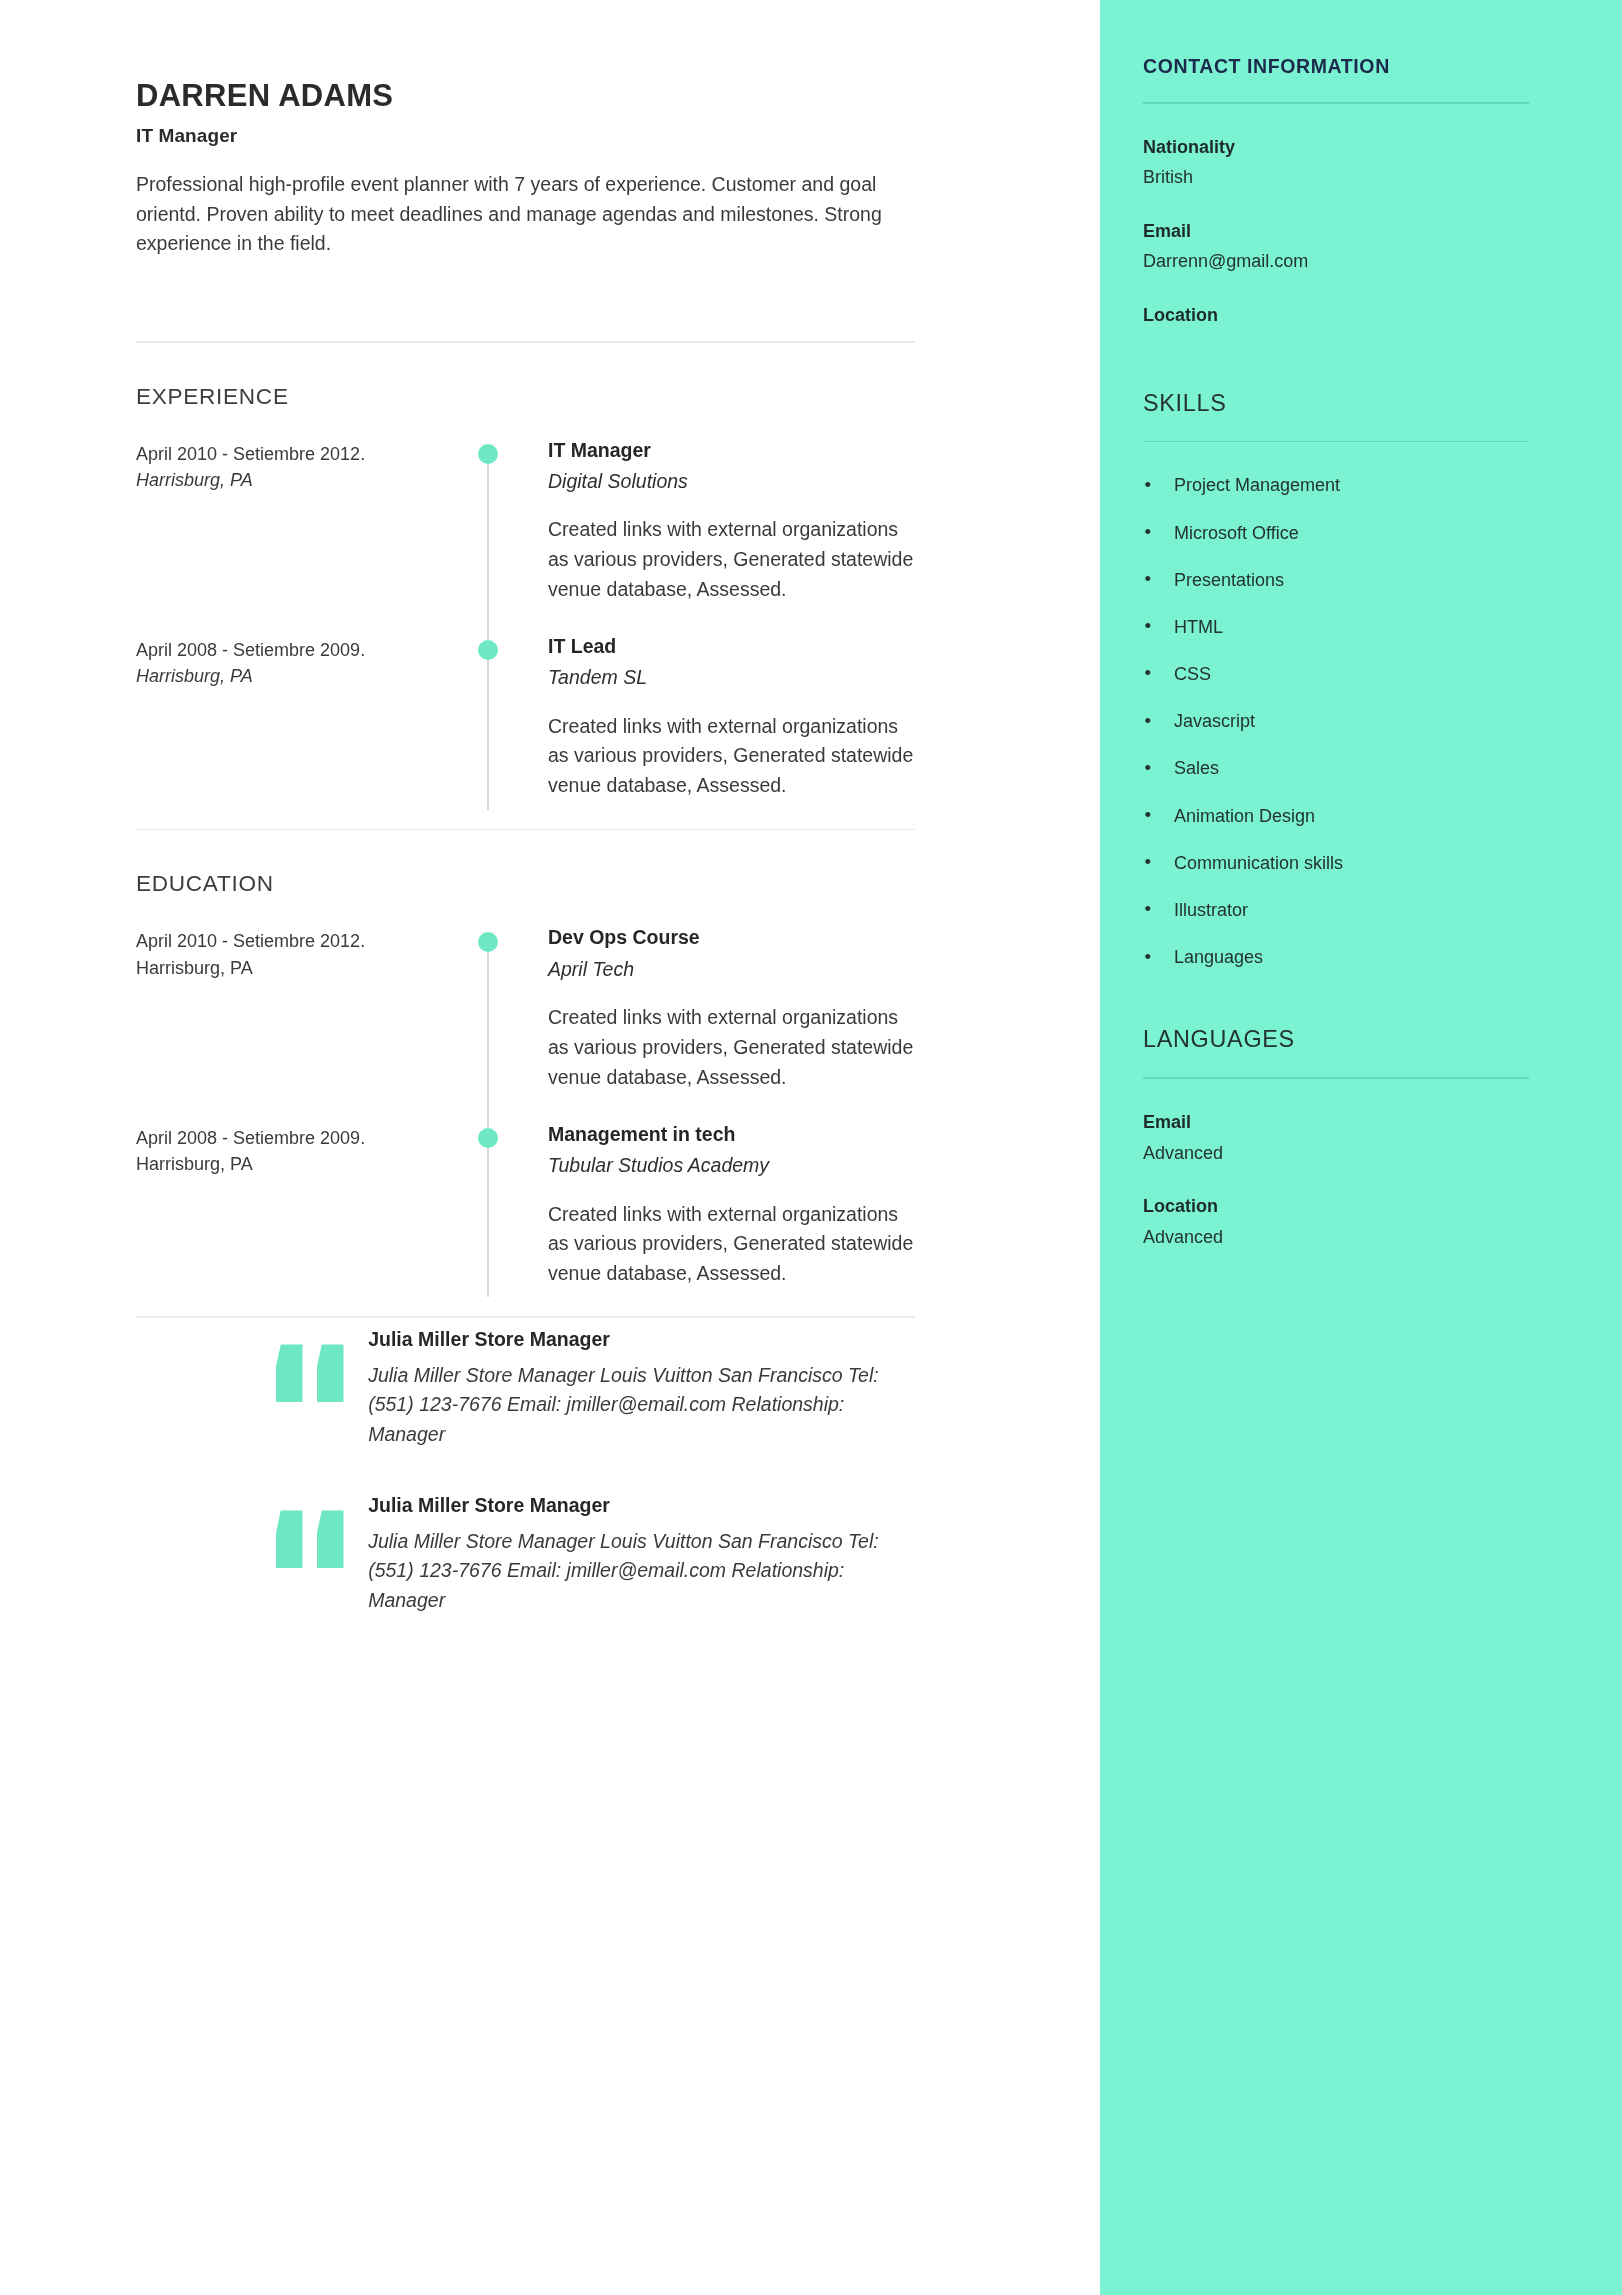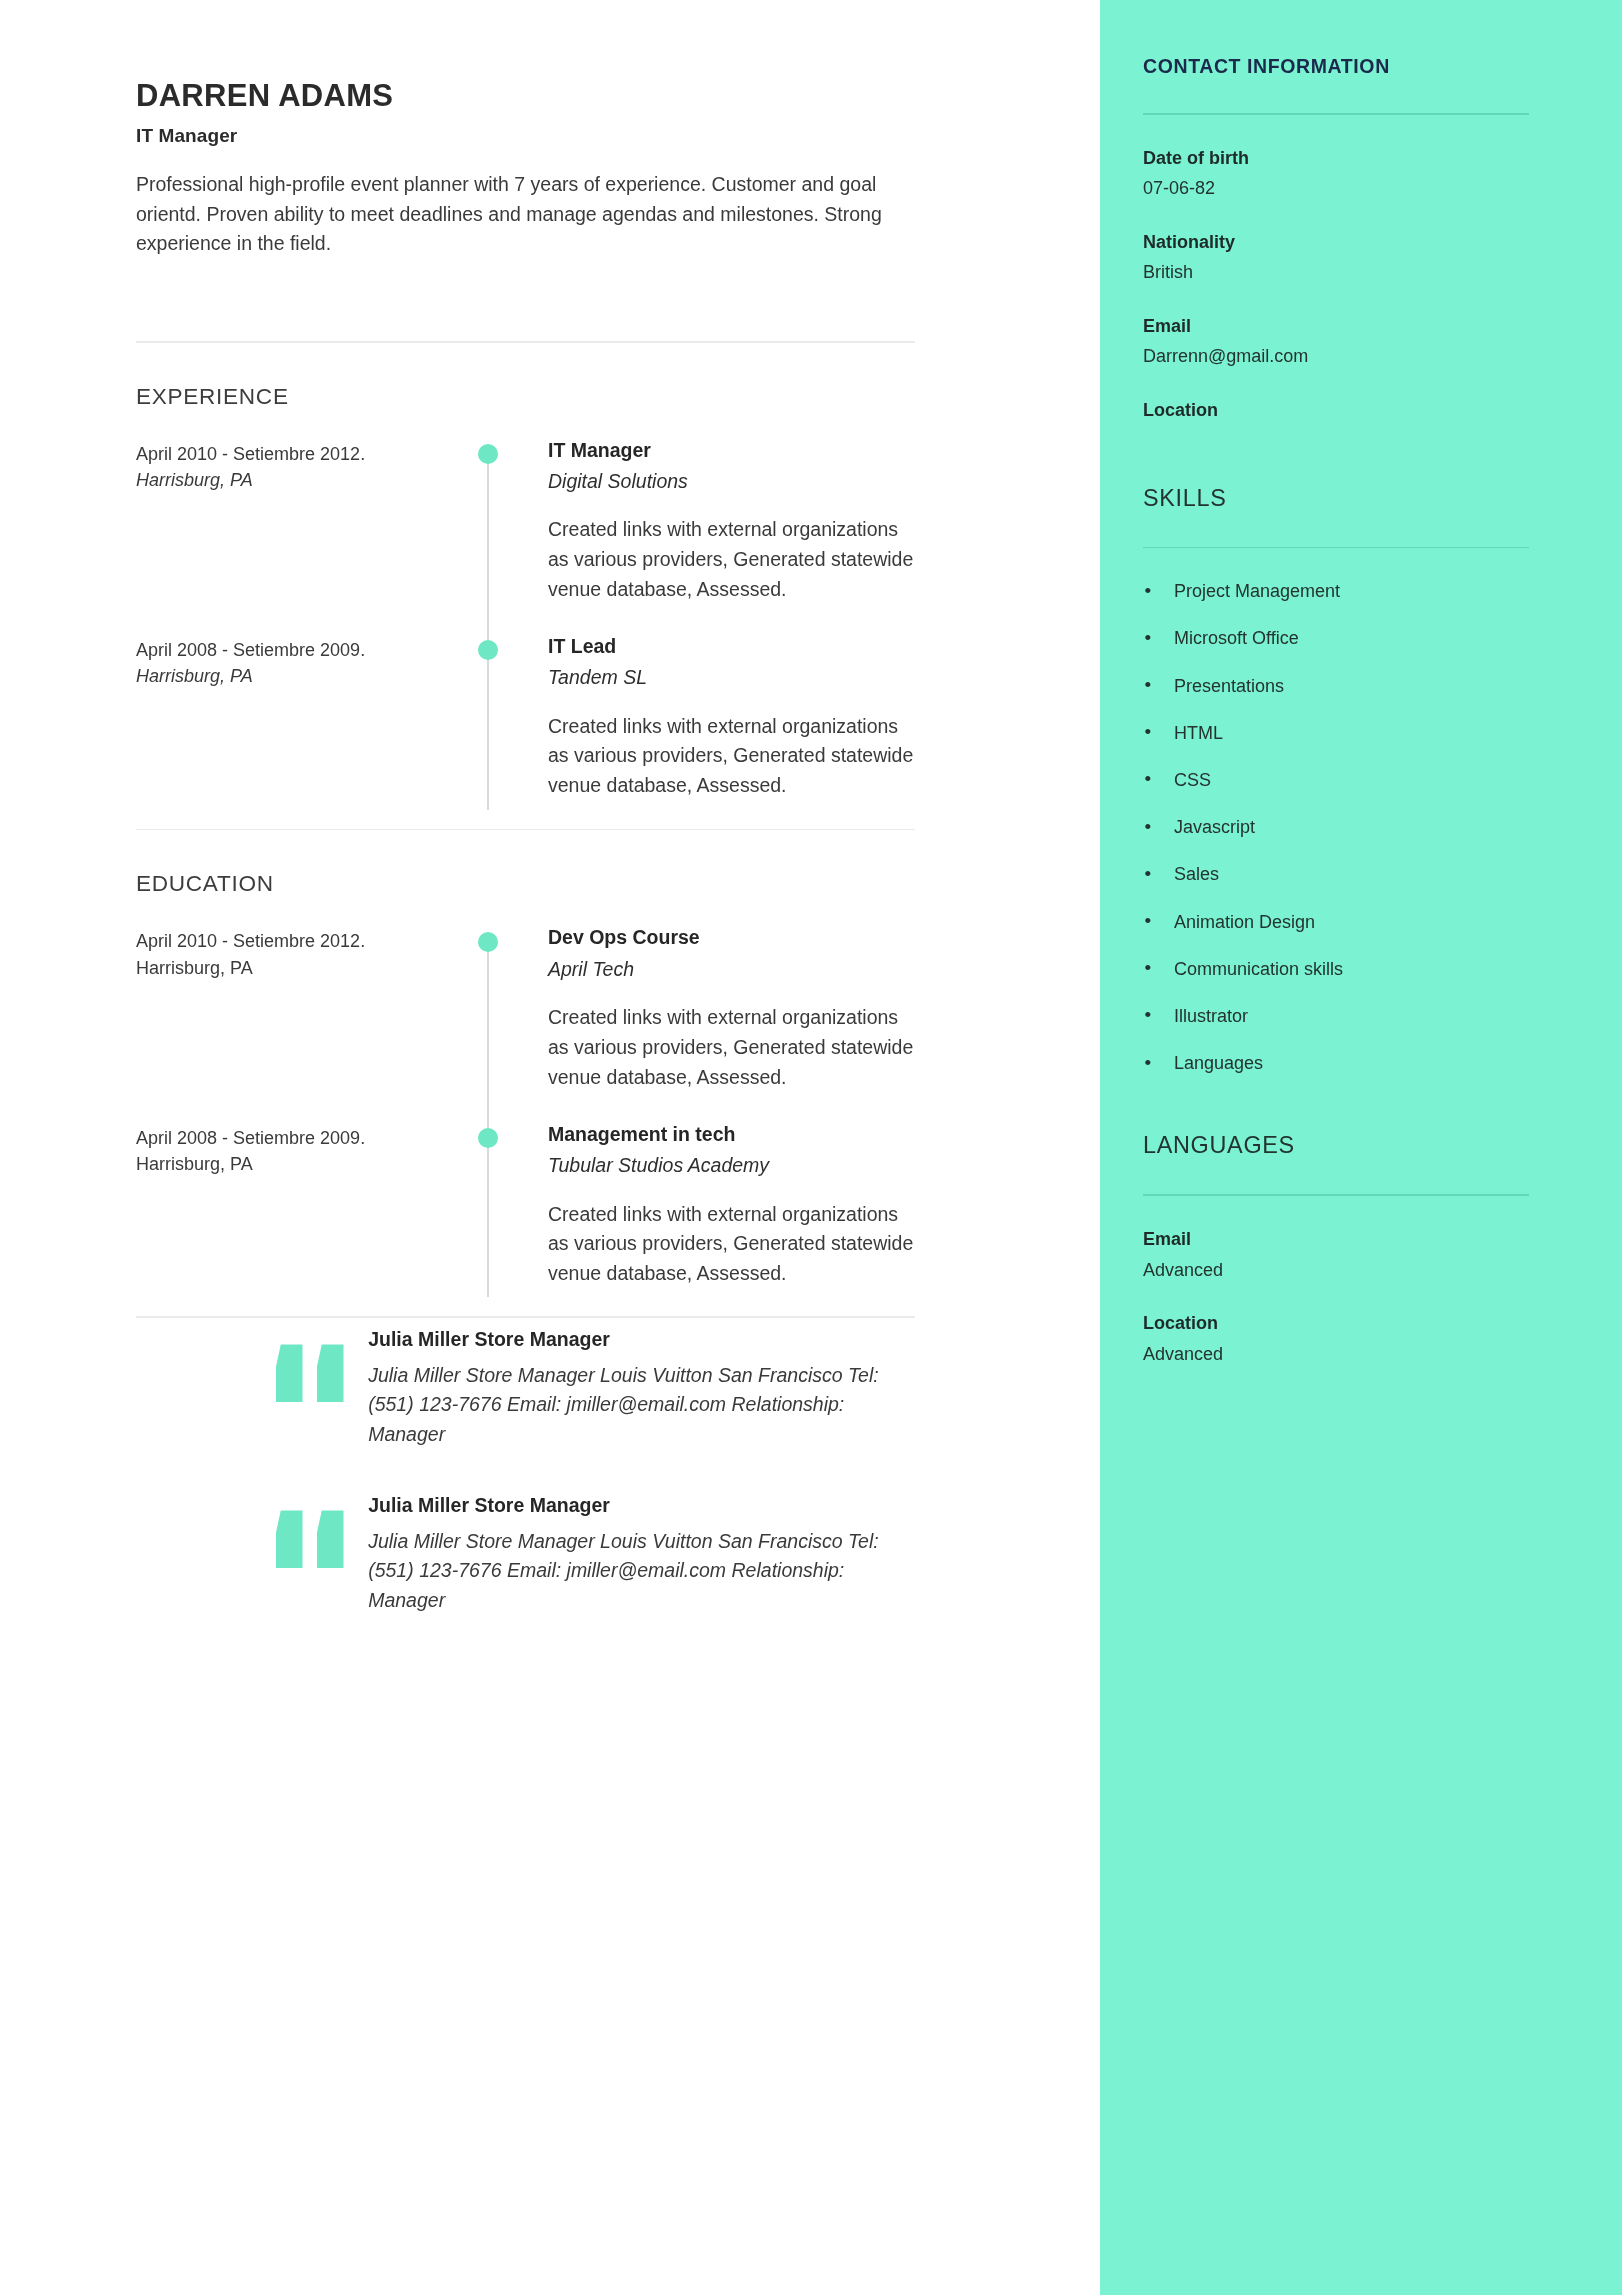--- a/index.html
+++ b/index.html
@@ -191,21 +191,21 @@
     width:523px;
     height:2295px;
     background:#7BF2D2;
     padding:55px 94px 0 43px;
   }
   .side-head {
     font-size:19.5px;
     font-weight:bold;
     letter-spacing:0.6px;
     color:#1b2a4a;
-    padding-bottom:35px;
+    padding-bottom:24px;
   }
   .side-head.plain {
     font-weight:normal;
     font-size:23.4px;
     color:#23342f;
     letter-spacing:0.7px;
   }
   .side-rule {
     height:1.6px;
     background:#5fd9ba;
@@ -349,24 +349,20 @@
 
     </div>
 
   </div>
 
   <div class="sidebar">
 
     <div class="side-head">CONTACT INFORMATION</div>
     <div class="side-rule"></div>
 
-    <div class="side-block">
-      <div class="side-label">Date of birth</div>
-      <div class="side-value">07-06-82</div>
-    </div>
     <div class="side-block">
       <div class="side-label">Nationality</div>
       <div class="side-value">British</div>
     </div>
     <div class="side-block">
       <div class="side-label">Email</div>
       <div class="side-value">Darrenn@gmail.com</div>
     </div>
     <div class="side-block">
       <div class="side-label">Location</div>

